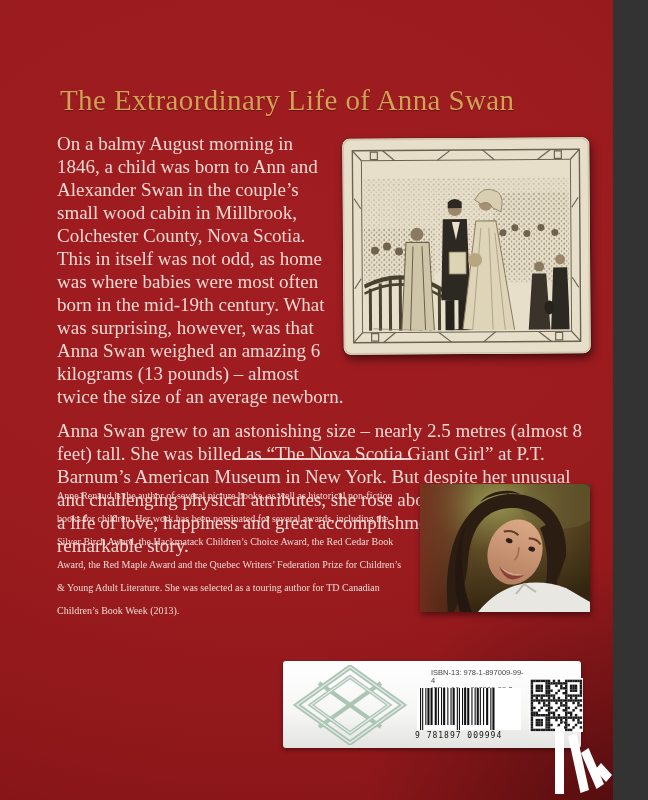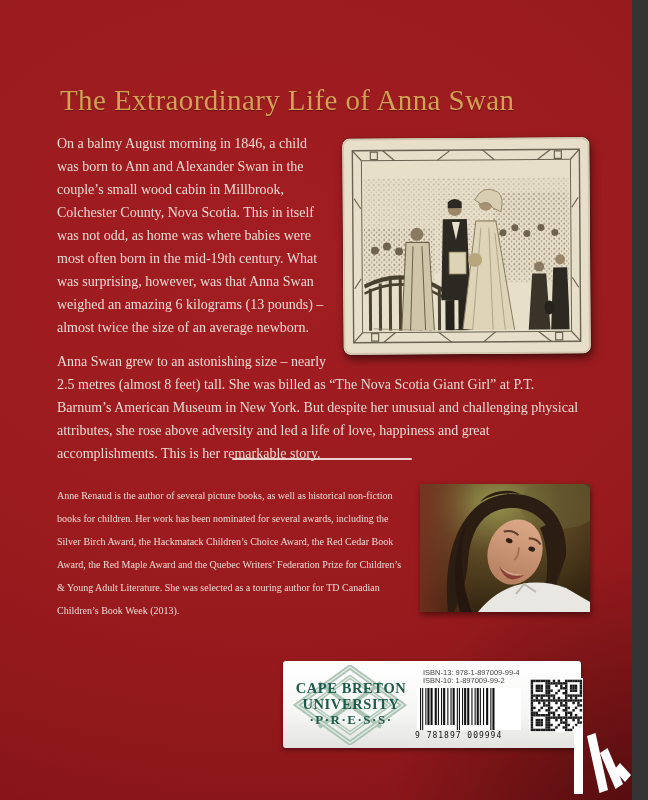--- a/index.html
+++ b/index.html
@@ -1,31 +1,32 @@
 <!DOCTYPE html>
 <html><head>
 <meta charset="utf-8">
 <style>
   html,body{margin:0;padding:0;background:#333;}
   .page{
-    position:relative;width:632px;height:800px;overflow:hidden;
+    position:relative;width:568px;height:800px;overflow:hidden;
     background:
       radial-gradient(ellipse 900px 700px at 42% 32%, #a11d21 0%, #9a1b1e 48%, #8d171a 75%, #7a1215 100%);
     font-family:"Liberation Serif", serif;
+    padding-left:45px;
   }
   .vignette{position:absolute;inset:0;pointer-events:none;
     background:radial-gradient(circle 420px at 102% 102%, rgba(0,0,0,0.38), rgba(0,0,0,0) 62%);}
   .title{
     position:absolute;left:60px;top:84px;width:560px;
     color:#d3a055;font-size:29px;letter-spacing:0.4px;
     text-shadow:0 1px 1px rgba(0,0,0,0.35);
   }
   .flow{
     position:absolute;left:57px;top:132px;width:533px;
-    color:#eed9d3;font-size:14px;line-height:23px;text-align:left;
+    color:#eed9d3;font-size:19px;line-height:23px;text-align:left;
   }
   .flow p{margin:0 0 11px 0;}
   .engraving-card{
     float:right;width:247px;height:216px;margin:6px 0 14px 14px;
     border-radius:7px;background:#e7dfca;
     box-shadow:2px 5px 8px rgba(0,0,0,0.5), 0 0 0 1px rgba(0,0,0,0.15);
     transform:rotate(-0.4deg);overflow:hidden;
   }
   .divider{
     position:absolute;left:232px;top:458px;width:180px;height:2px;
@@ -47,21 +48,21 @@
   }
   .pub-logo{position:relative;width:122px;height:80px;flex:0 0 auto;}
   .pub-logo svg{position:absolute;left:0;top:0;}
   .pub-logo .logo-text{
     position:absolute;left:4px;top:15px;width:116px;text-align:center;
     color:#1d5a49;font-family:"Liberation Serif",serif;
   }
   .logo-line1,.logo-line2{font-size:14.5px;letter-spacing:0.6px;line-height:16px;font-weight:600;}
   .logo-line3{font-size:13px;letter-spacing:1.5px;line-height:16px;font-weight:600;}
   .isbn-block{width:112px;flex:0 0 auto;margin-left:4px;position:relative;height:80px;}
-  .isbn-lines{font-family:"Liberation Sans",sans-serif;font-size:7.5px;line-height:8.5px;color:#444;margin:4px 0 2px 8px;}
+  .isbn-lines{font-family:"Liberation Sans",sans-serif;font-size:7.5px;line-height:8.5px;color:#444;margin:4px 0 2px 16px;}
   .barcode{position:absolute;left:2px;top:23px;width:104px;height:42px;background:#fff;}
   .barcode-digits{
     position:absolute;left:0;top:66px;width:108px;text-align:left;
     font-family:"DejaVu Sans Mono",monospace;font-size:8px;color:#111;letter-spacing:1px;
   }
   .qr{width:54px;height:54px;flex:0 0 auto;margin-left:2px;background:#fff;}
   .watermark{position:absolute;right:0px;bottom:0px;width:70px;height:102px;}
 </style>
 </head>
 <body>
@@ -241,25 +242,20 @@
           <path d="M61,2 L114,40 L61,78 L8,40 Z" stroke-width="5"></path>
           <path d="M61,12 L100,40 L61,68 L22,40 Z" stroke-width="4"></path>
           <line x1="30" y1="18" x2="92" y2="62" stroke-width="4"></line>
           <line x1="92" y1="18" x2="30" y2="62" stroke-width="4"></line>
         </g>
         <g stroke="#ffffff" stroke-width="1.2" fill="none" opacity="0.7">
           <path d="M61,2 L114,40 L61,78 L8,40 Z"></path>
           <path d="M61,12 L100,40 L61,68 L22,40 Z"></path>
         </g>
       </svg>
-      <div class="logo-text">
-        <div class="logo-line1">CAPE BRETON</div>
-        <div class="logo-line2">UNIVERSITY</div>
-        <div class="logo-line3">·P·R·E·S·S·</div>
-      </div>
     </div>
     <div class="isbn-block">
       <div class="isbn-lines">
         <div>ISBN-13: 978-1-897009-99-4</div>
         <div>ISBN-10: 1-897009-99-2</div>
       </div>
       <div class="barcode"><svg width="104" height="42" viewBox="0 0 104 42">
             <rect x="3.0" y="0" width="1.1" height="42" fill="#111"></rect>
             <rect x="5.1" y="0" width="1.1" height="42" fill="#111"></rect>
             <rect x="8.3" y="0" width="1.1" height="37" fill="#111"></rect>

